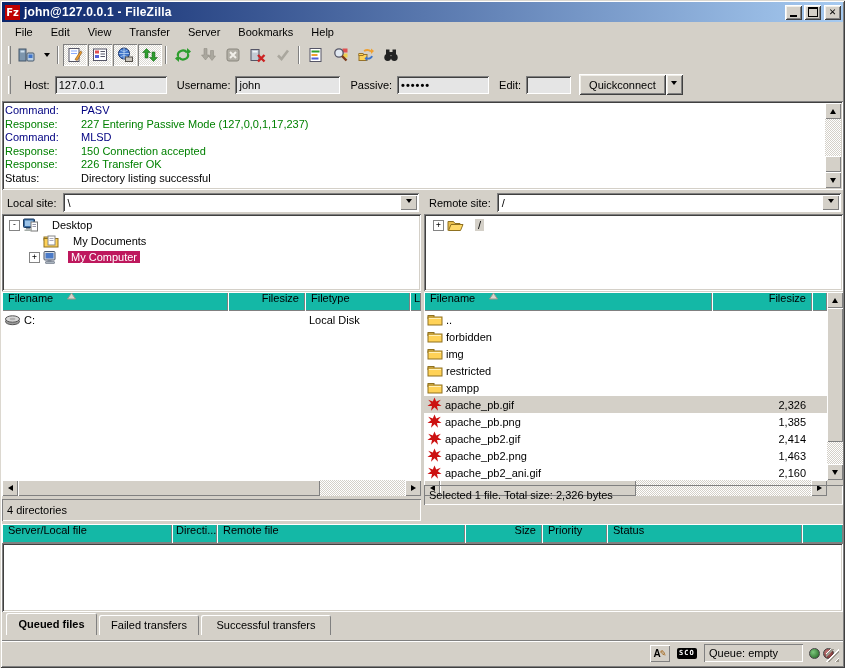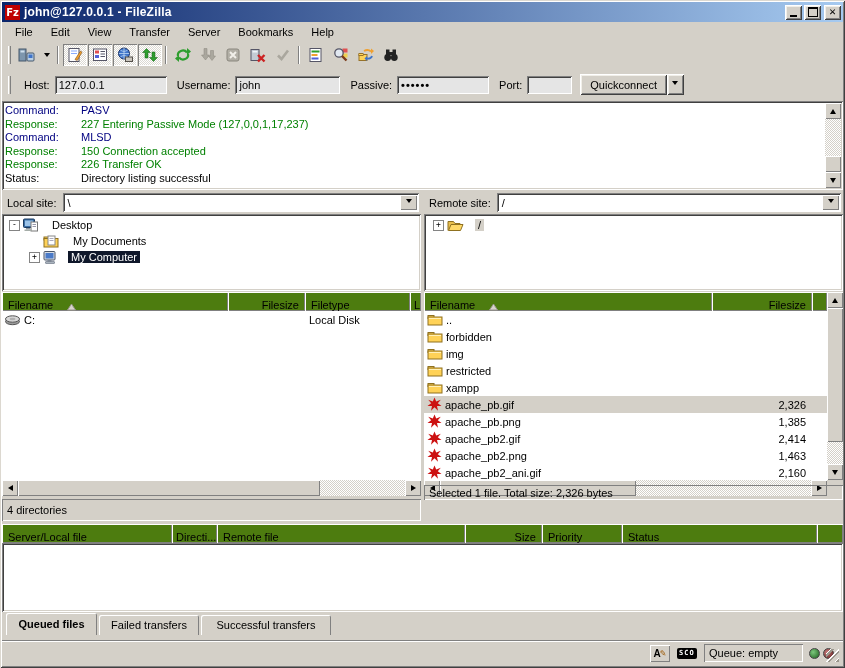--- a/index.html
+++ b/index.html
@@ -59,27 +59,27 @@
   .combo{height:19px;background:#fff;box-shadow: inset 1px 1px 0 #808080, inset -1px -1px 0 #fff, inset 2px 2px 0 #404040;
          display:flex;align-items:center;flex:1;margin-right:2px;}
   .combo .val{flex:1;padding-left:5px;}
   .combo-btn{width:17px;height:15px;margin:2px 2px 2px 0;display:flex;align-items:center;justify-content:center;}
   
   .tree{background:#fff;}
   .trow{height:16px;display:flex;align-items:center;}
   .expander{width:9px;height:9px;background:#fff;border:1px solid #848484;font:8px/7px "DejaVu Sans Mono",monospace;
             text-align:center;color:#000;flex:none;box-sizing:content-box;}
   .tlabel{padding:0 3px;margin-left:11px;}
-  .sel-navy{background:#0f172a;color:#fff;}
+  .sel-navy{background:#be185d;color:#fff;}
   .sel-gray{background:#d4d0c8;}
   .ticon{flex:none;margin-left:3px;}
   
   .cols{display:flex;height:19px;}
-  .hcell{background:#4d7c0f;box-shadow: inset 1px 1px 0 #fff, inset -1px -1px 0 #808080;
-         display:flex;align-items:flex-end;padding:0 6px;box-sizing:border-box;flex:none;}
+  .hcell{background:#14b8a6;box-shadow: inset 1px 1px 0 #fff, inset -1px -1px 0 #808080;
+         display:flex;align-items:flex-start;padding:0 6px;box-sizing:border-box;flex:none;}
   .hcell.right{justify-content:flex-end;}
   
   .list{background:#fff;overflow:hidden;}
   .frow{height:17px;display:flex;align-items:center;}
   .fname{display:flex;align-items:center;flex:none;overflow:hidden;}
   .fsize{flex:none;text-align:right;padding-right:6px;box-sizing:border-box;}
   .ftype{flex:none;padding-left:4px;}
   .fico{flex:none;margin:0 3px 0 3px;}
   
   .statusrow{box-shadow: inset 1px 1px 0 #808080, inset -1px -1px 0 #fff;display:flex;align-items:center;padding-left:5px;box-sizing:border-box;}
@@ -243,21 +243,21 @@
   </div>
 
   <div id="quickbar" class="abs">
     <div class="gripper"></div>
     <span class="qlabel">Host:</span>
     <input class="qinput" style="width: 112px;" value="127.0.0.1">
     <span class="qlabel">Username:</span>
     <input class="qinput" style="width: 105px;" value="john">
     <span class="qlabel">Passive:</span>
     <input class="qinput" style="width: 92px; font-weight: bold; letter-spacing: 1px;" value="••••••">
-    <span class="qlabel">Port:</span>
+    <span class="qlabel">Edit:</span>
     <input class="qinput" style="width: 45px;" value="">
     <div id="qc-btn" class="raised">
         <span>Quickconnect</span>
       </div>
     <div id="qc-drop" class="raised">
         <div class="darr" style="margin-top:0"></div>
       </div>
   </div>
 
   <div id="logpane" class="abs sunken">
@@ -545,38 +545,38 @@
     <div class="dither" style="flex:1;"></div>
     <div class="sb-btn raised1">
         <div class="t-right"></div>
       </div>
   </div>
   <div class="abs" style="left:827px;top:480px;width:16px;height:16px;background:#d4d0c8;"></div>
 
   <div class="abs statusrow" style="left:2px;top:499px;width:419px;height:22px;">
     <span>4 directories</span>
   </div>
-  <div class="abs statusrow" style="left:424px;top:485px;width:419px;height:15px;">
+  <div class="abs statusrow" style="left:424px;top:485px;width:419px;height:20px;">
     <span>Selected 1 file. Total size: 2,326 bytes</span>
   </div>
 
   <div class="abs cols" style="left:2px;top:524px;width:841px;">
     <div class="hcell" style="width:170px;">
         <span>Server/Local file</span>
       </div>
     <div class="hcell" style="width:45px;padding:0 2px 0 4px;">
         <span>Directi...</span>
       </div>
     <div class="hcell" style="width:248px;">
         <span>Remote file</span>
       </div>
     <div class="hcell right" style="width:77px;">
         <span>Size</span>
       </div>
-    <div class="hcell" style="width:80px;">
+    <div class="hcell" style="width:65px;">
         <span>Priority</span>
       </div>
     <div class="hcell" style="width:195px;">
         <span>Status</span>
       </div>
     <div class="hcell" style="flex:1;"></div>
   </div>
   <div id="queuebody" class="abs sunken" style="left:2px;top:543px;width:841px;height:69px;"></div>
 
   <div class="abs" style="left:2px;top:612px;width:841px;height:26px;">

